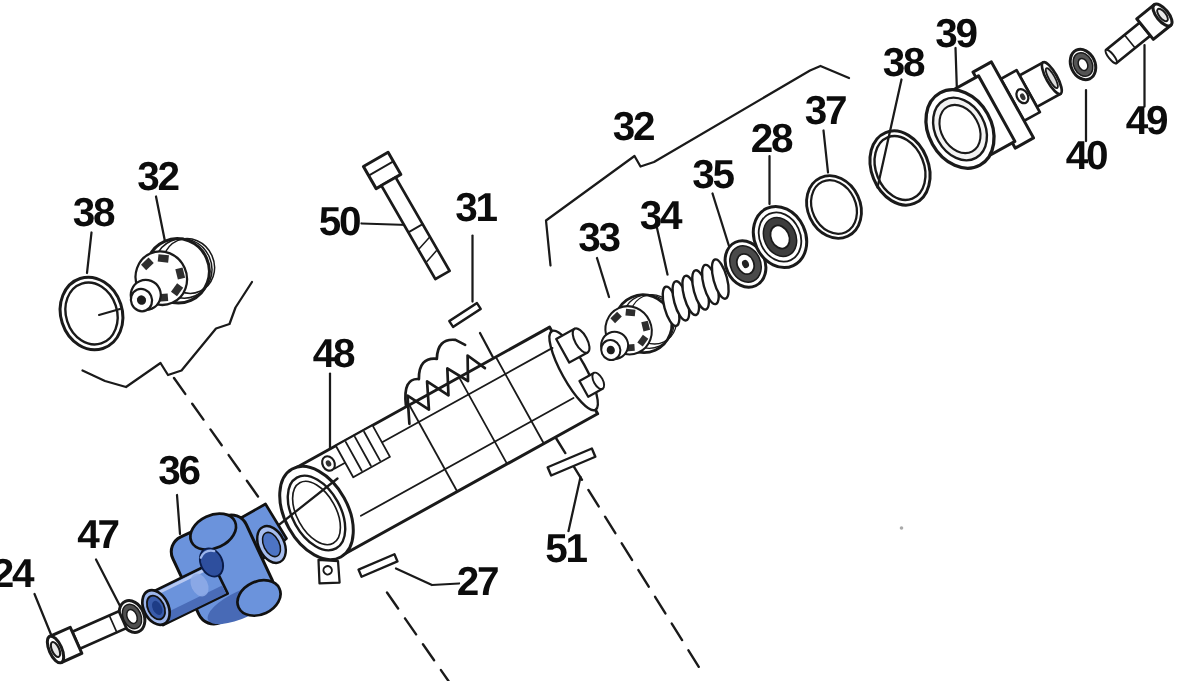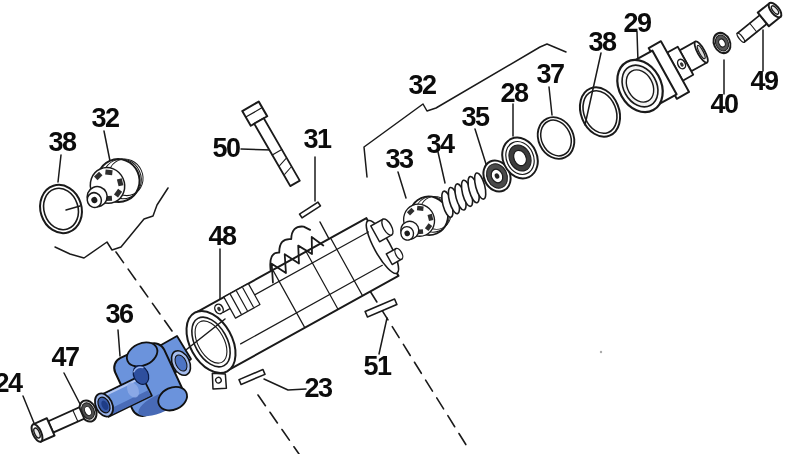--- a/index.html
+++ b/index.html
@@ -237,31 +237,31 @@
       <ellipse cx="0" cy="0" rx="2.4" ry="5.4" fill="#e8e8e8" stroke-width="1.4"></ellipse>
     </g>
 
     <circle cx="601" cy="352" r="1.2" fill="#aaaaaa" stroke="none"></circle>
   </g>
 </svg>
 
 <div class="callout" style="left:8px;top:383px">24</div>
 <div class="callout" style="left:65px;top:357px">47</div>
 <div class="callout" style="left:119px;top:314px">36</div>
-<div class="callout" style="left:318px;top:388px">23</div>
+<div class="callout" style="left:318px;top:388px">27</div>
 <div class="callout" style="left:377px;top:366px">51</div>
 <div class="callout" style="left:222px;top:236px">48</div>
 <div class="callout" style="left:226px;top:148px">50</div>
 <div class="callout" style="left:317px;top:139px">31</div>
 <div class="callout" style="left:105px;top:118px">32</div>
 <div class="callout" style="left:422px;top:85px">32</div>
 <div class="callout" style="left:399px;top:159px">33</div>
 <div class="callout" style="left:440px;top:144px">34</div>
 <div class="callout" style="left:475px;top:117px">35</div>
 <div class="callout" style="left:514px;top:93px">28</div>
 <div class="callout" style="left:550px;top:74px">37</div>
 <div class="callout" style="left:62px;top:142px">38</div>
 <div class="callout" style="left:602px;top:42px">38</div>
-<div class="callout" style="left:637px;top:23px">29</div>
+<div class="callout" style="left:637px;top:23px">39</div>
 <div class="callout" style="left:724px;top:104px">40</div>
 <div class="callout" style="left:764px;top:81px">49</div>
 
 </div>
 
 </body></html>

